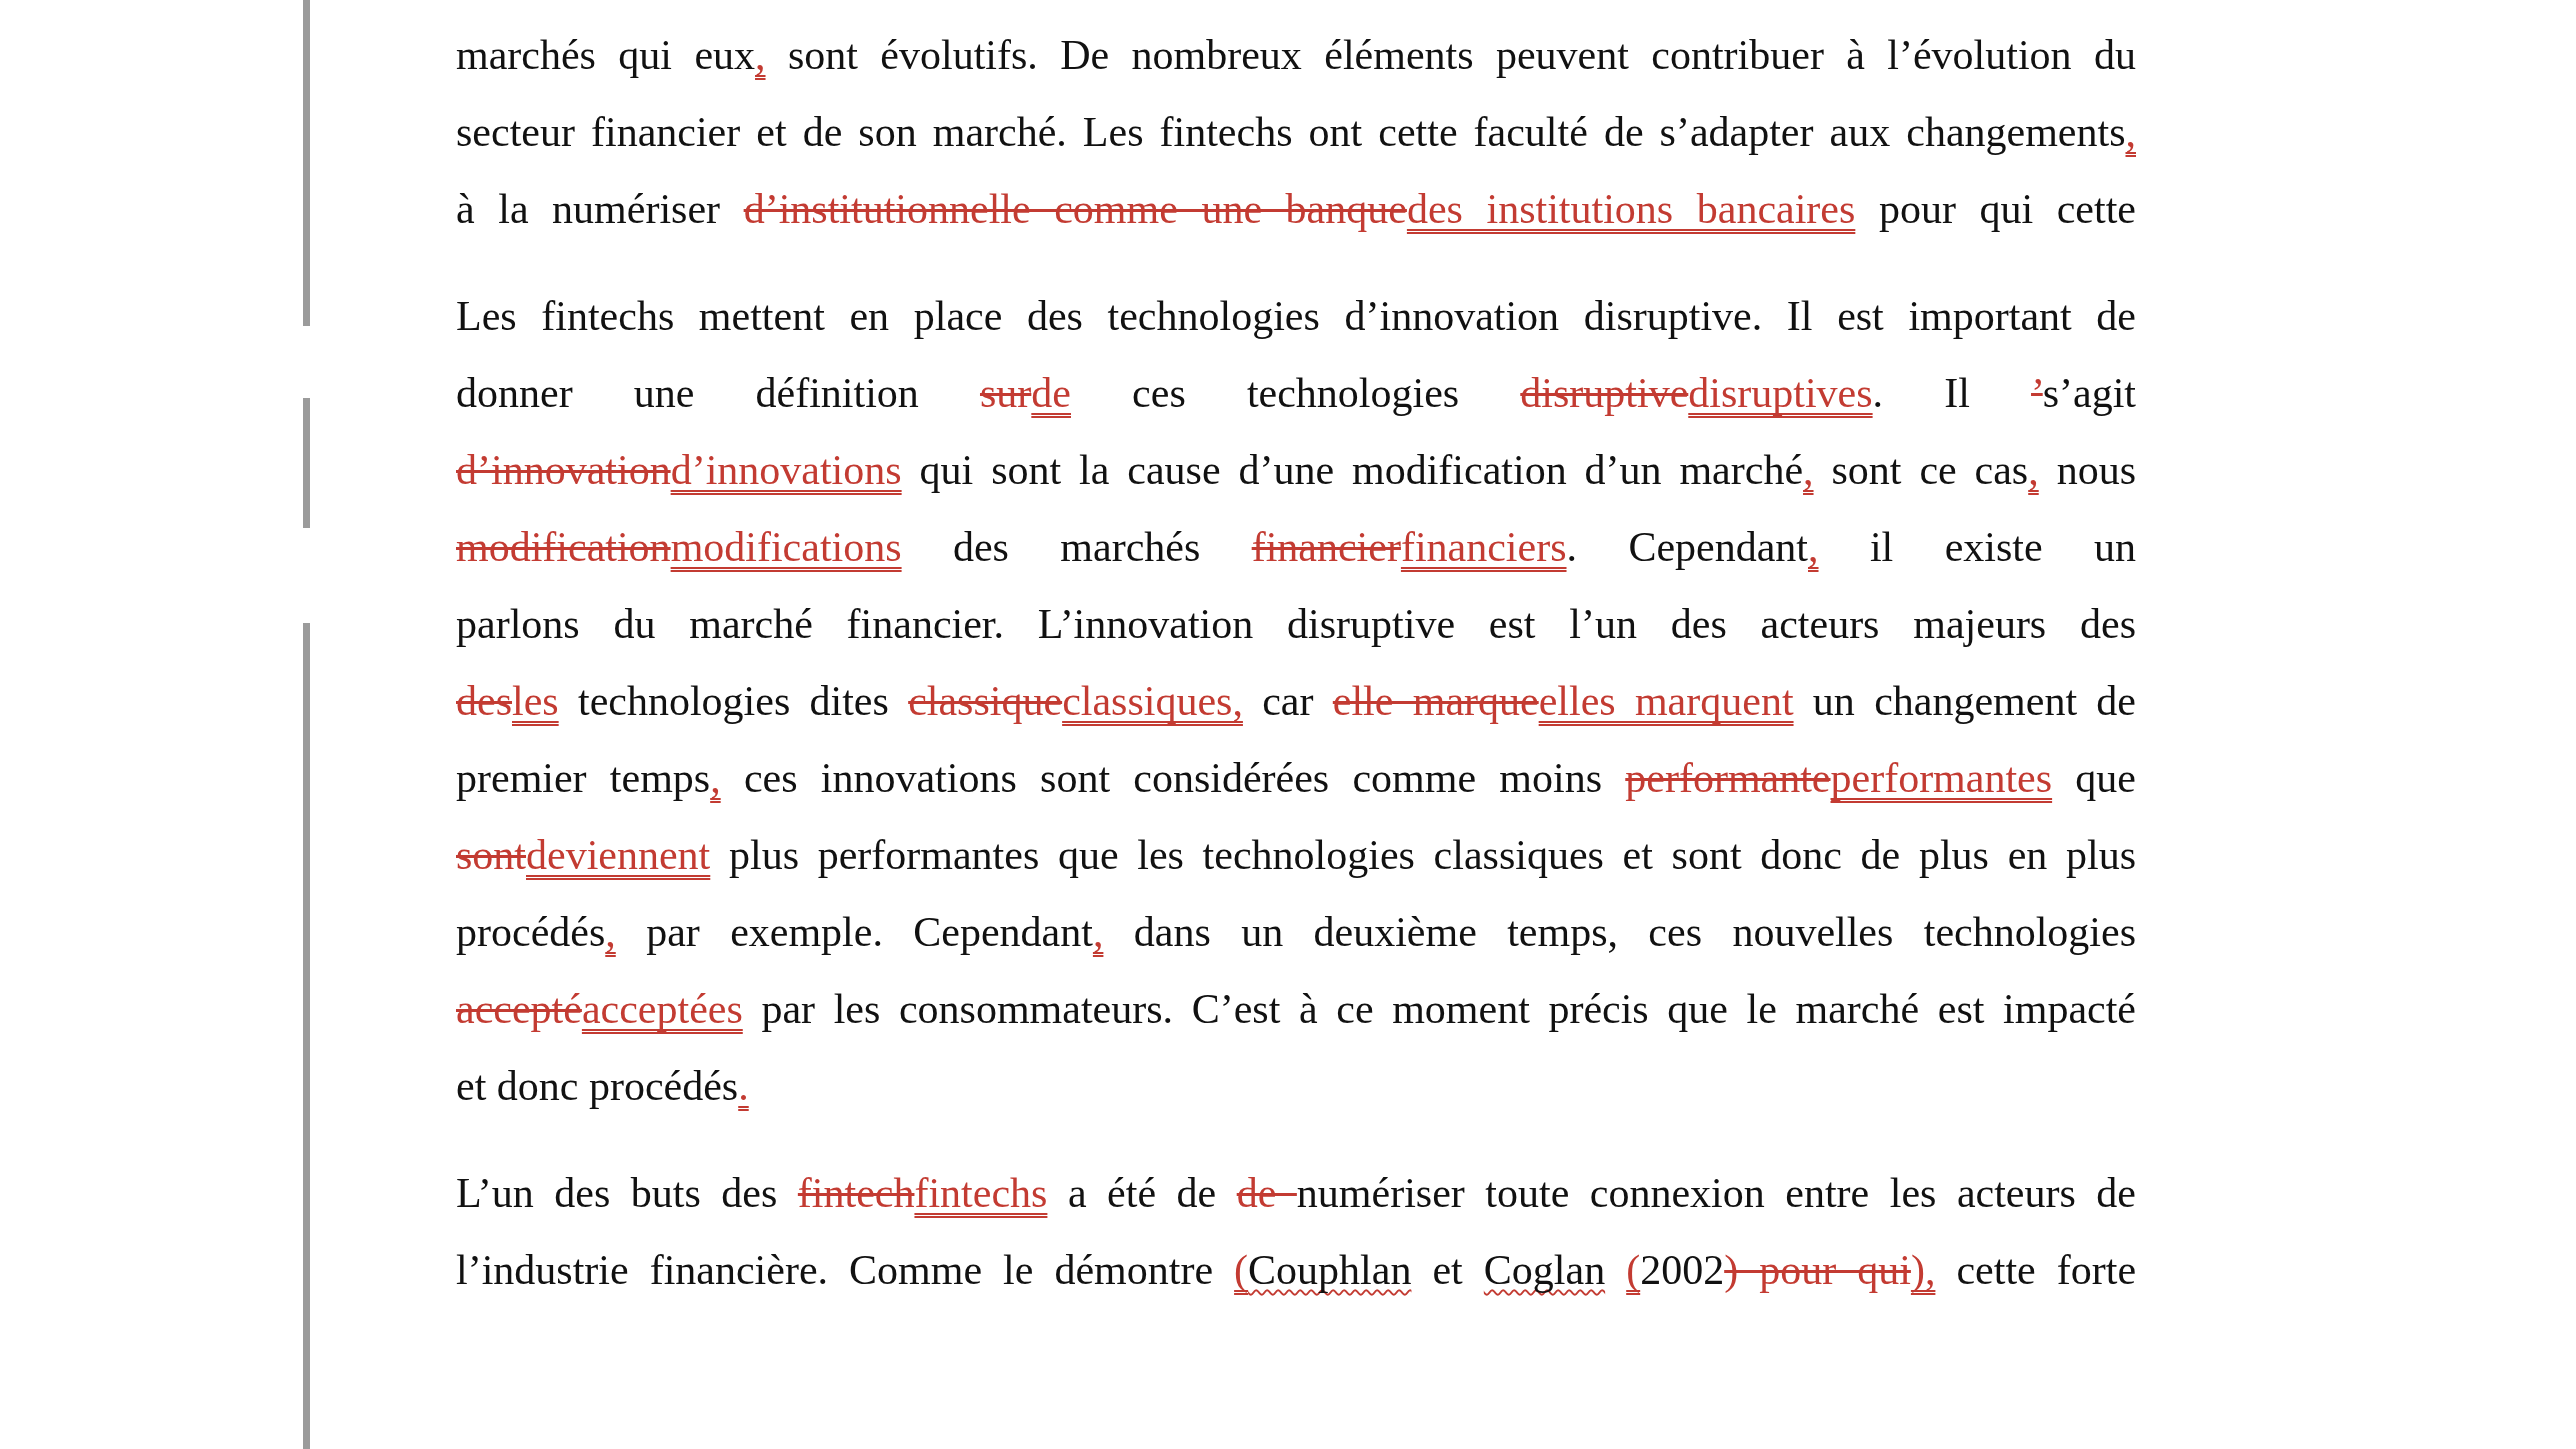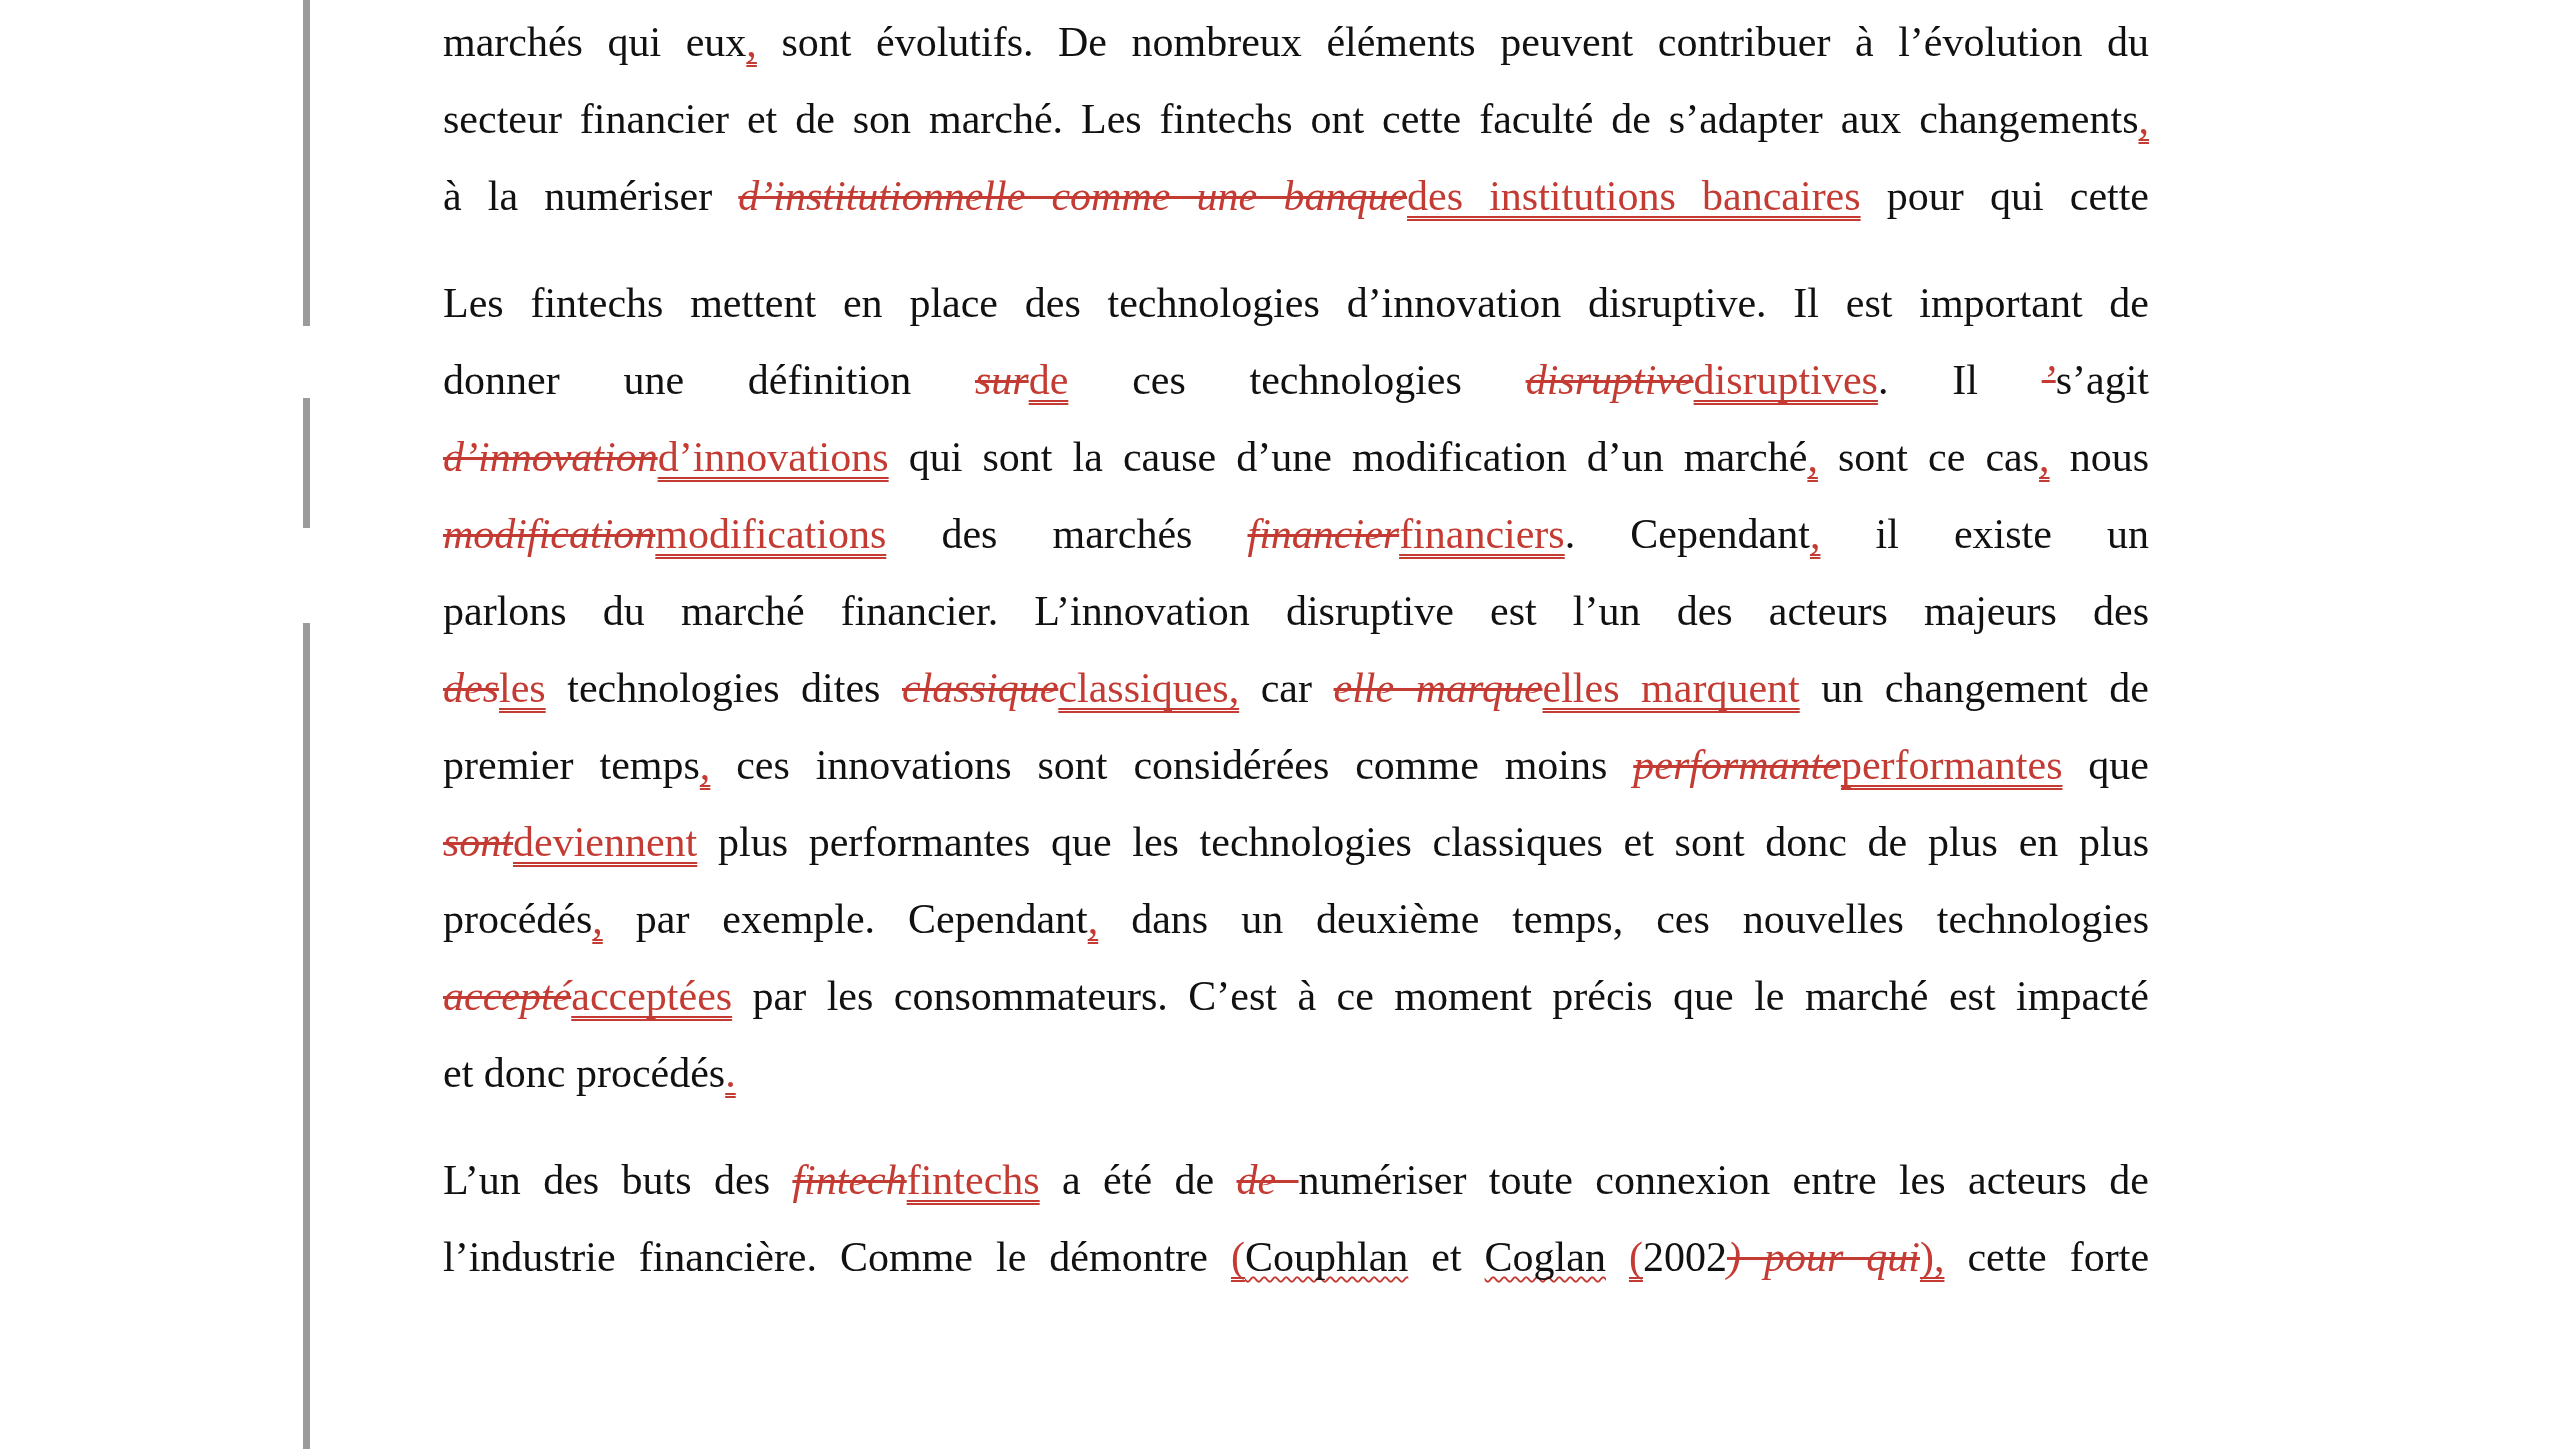--- a/index.html
+++ b/index.html
@@ -10,35 +10,34 @@
   html,body{margin:0;padding:0;background:#ffffff;}
   body{width:2576px;height:1449px;overflow:hidden;}
   .page{
     position:relative;width:2576px;height:1449px;background:#ffffff;
     font-family:"Liberation Serif","DejaVu Serif",serif;
     font-size:42px;color:var(--ink);
   }
   .gutter{position:absolute;left:0;top:0;width:335px;height:1449px;}
   .bar{position:absolute;left:303px;width:7.4px;background:var(--bar);}
   .text-column{position:absolute;left:439px;top:0;width:1714px;}
-  .para{margin:4px;}
+  .para{margin:17px;}
   .para + .para{margin-top:30px;}
   .line{
     height:77px;line-height:77px;
     text-align:justify;text-align-last:justify;
   }
   .line.lastline{text-align-last:left;}
   .seg{white-space:pre-wrap;}
   .run{color:var(--ink);}
   .del{
     color:var(--red);
     text-decoration-line:line-through;
     text-decoration-thickness:2.7px;
     text-decoration-color:var(--red);
-    font-style:italic;
   }
   .ins{
     color:var(--red);
     text-decoration-line:underline;
     text-decoration-style:double;
     text-decoration-thickness:2px;
     text-underline-offset:6px;
     text-decoration-color:var(--red);
     text-decoration-skip-ink:none;
   }

